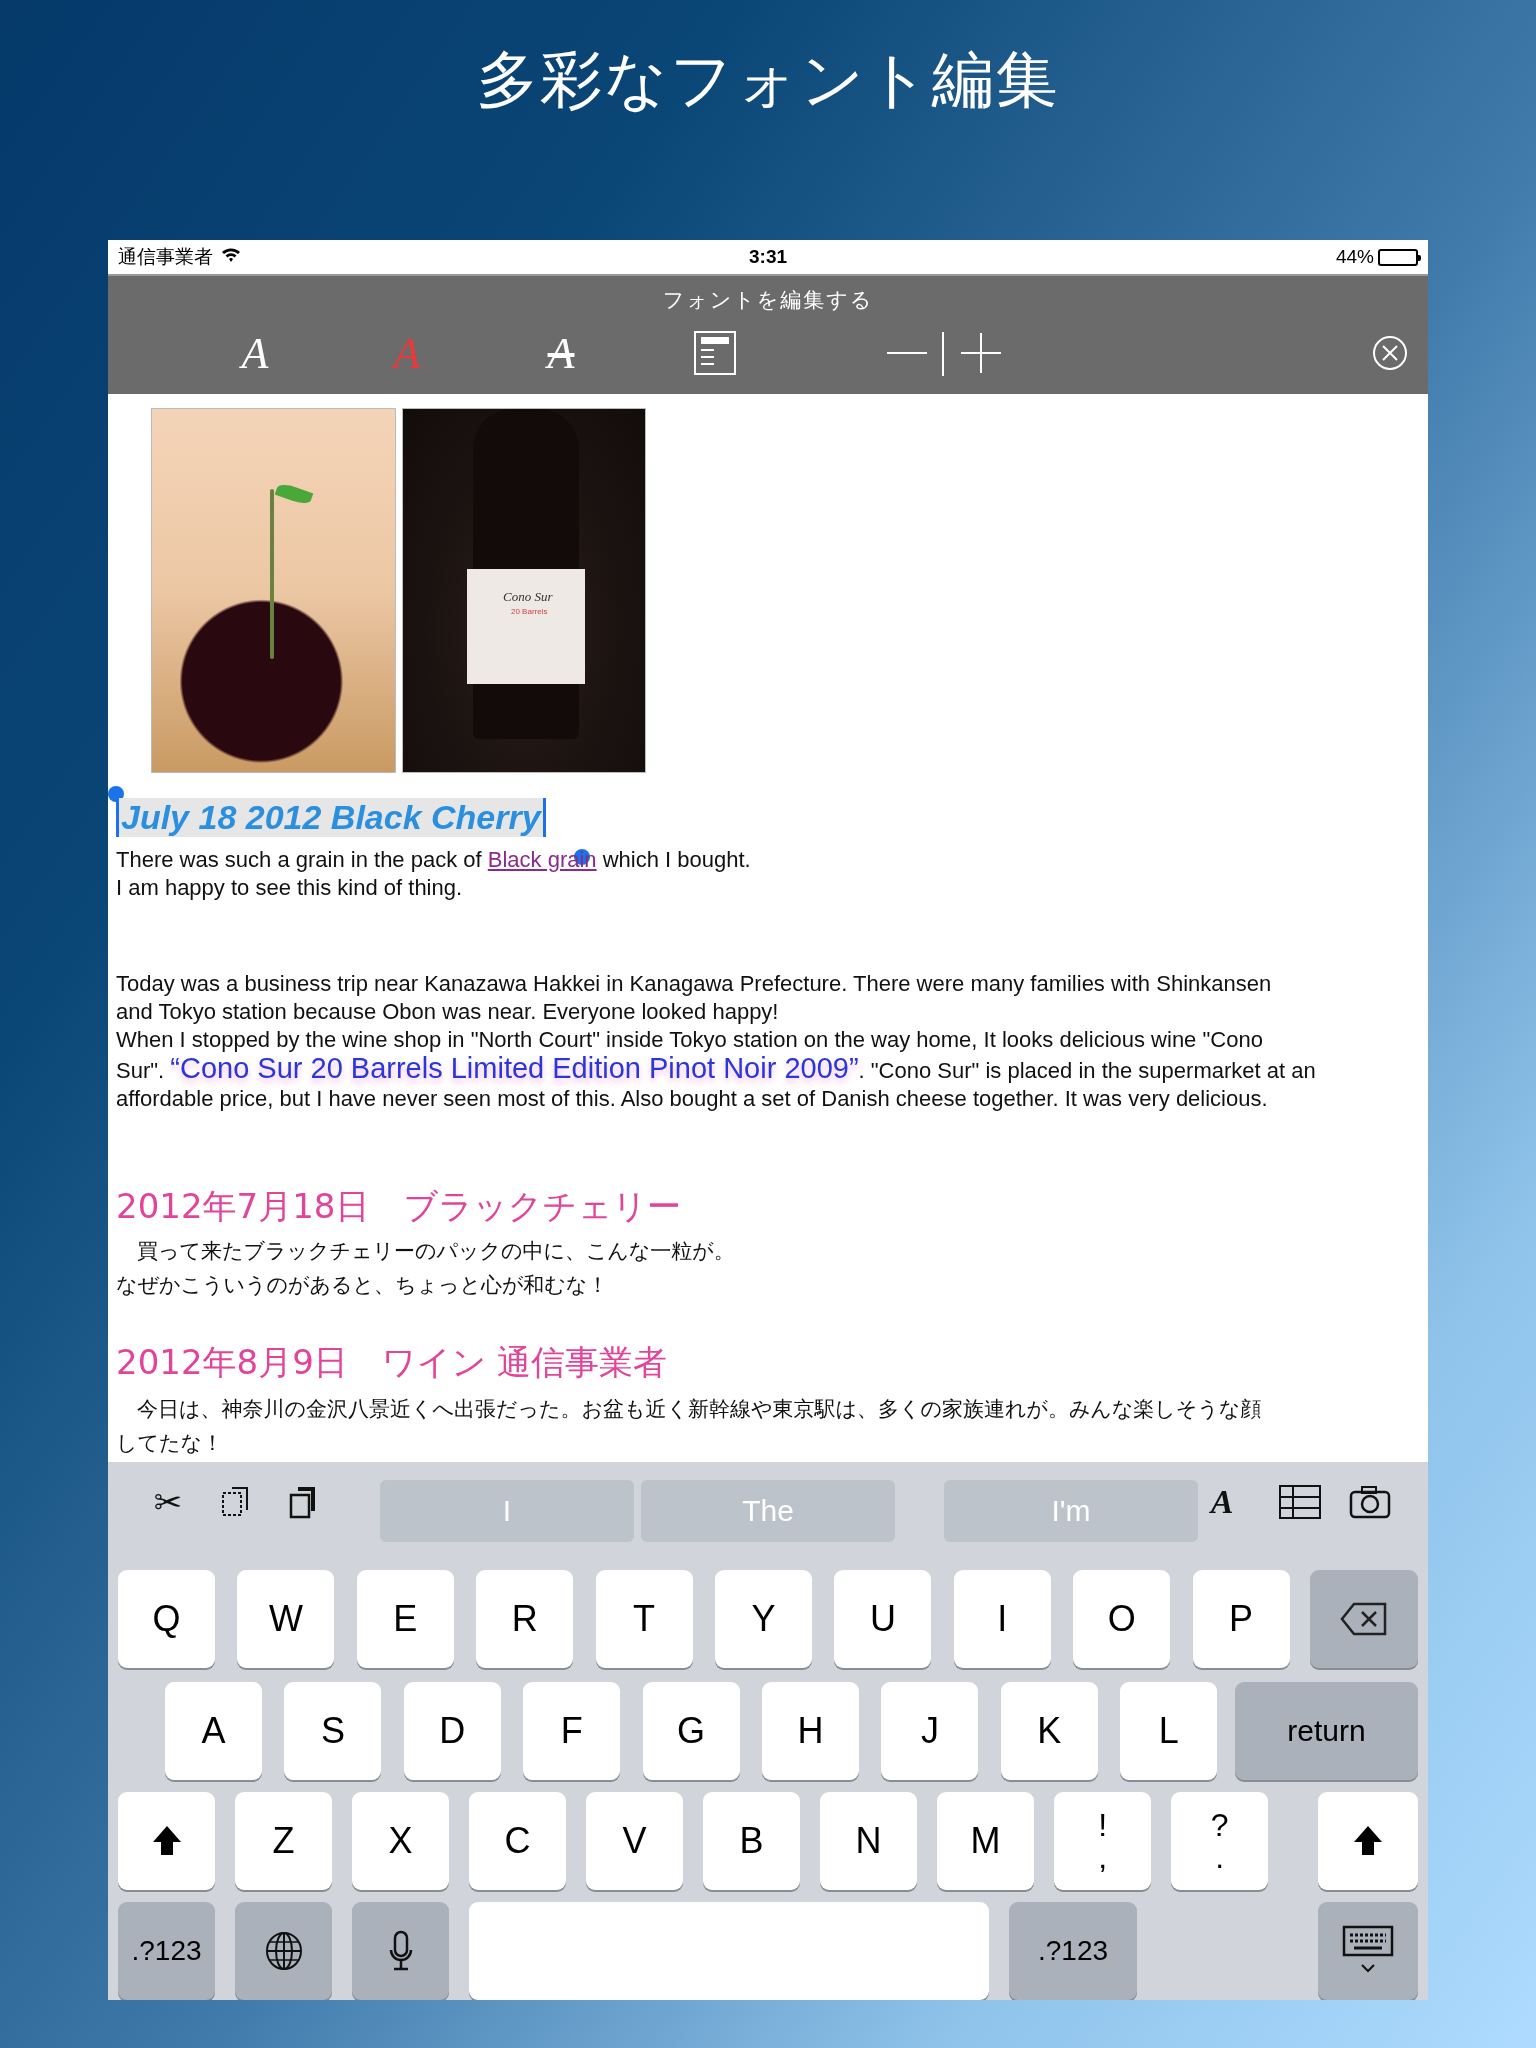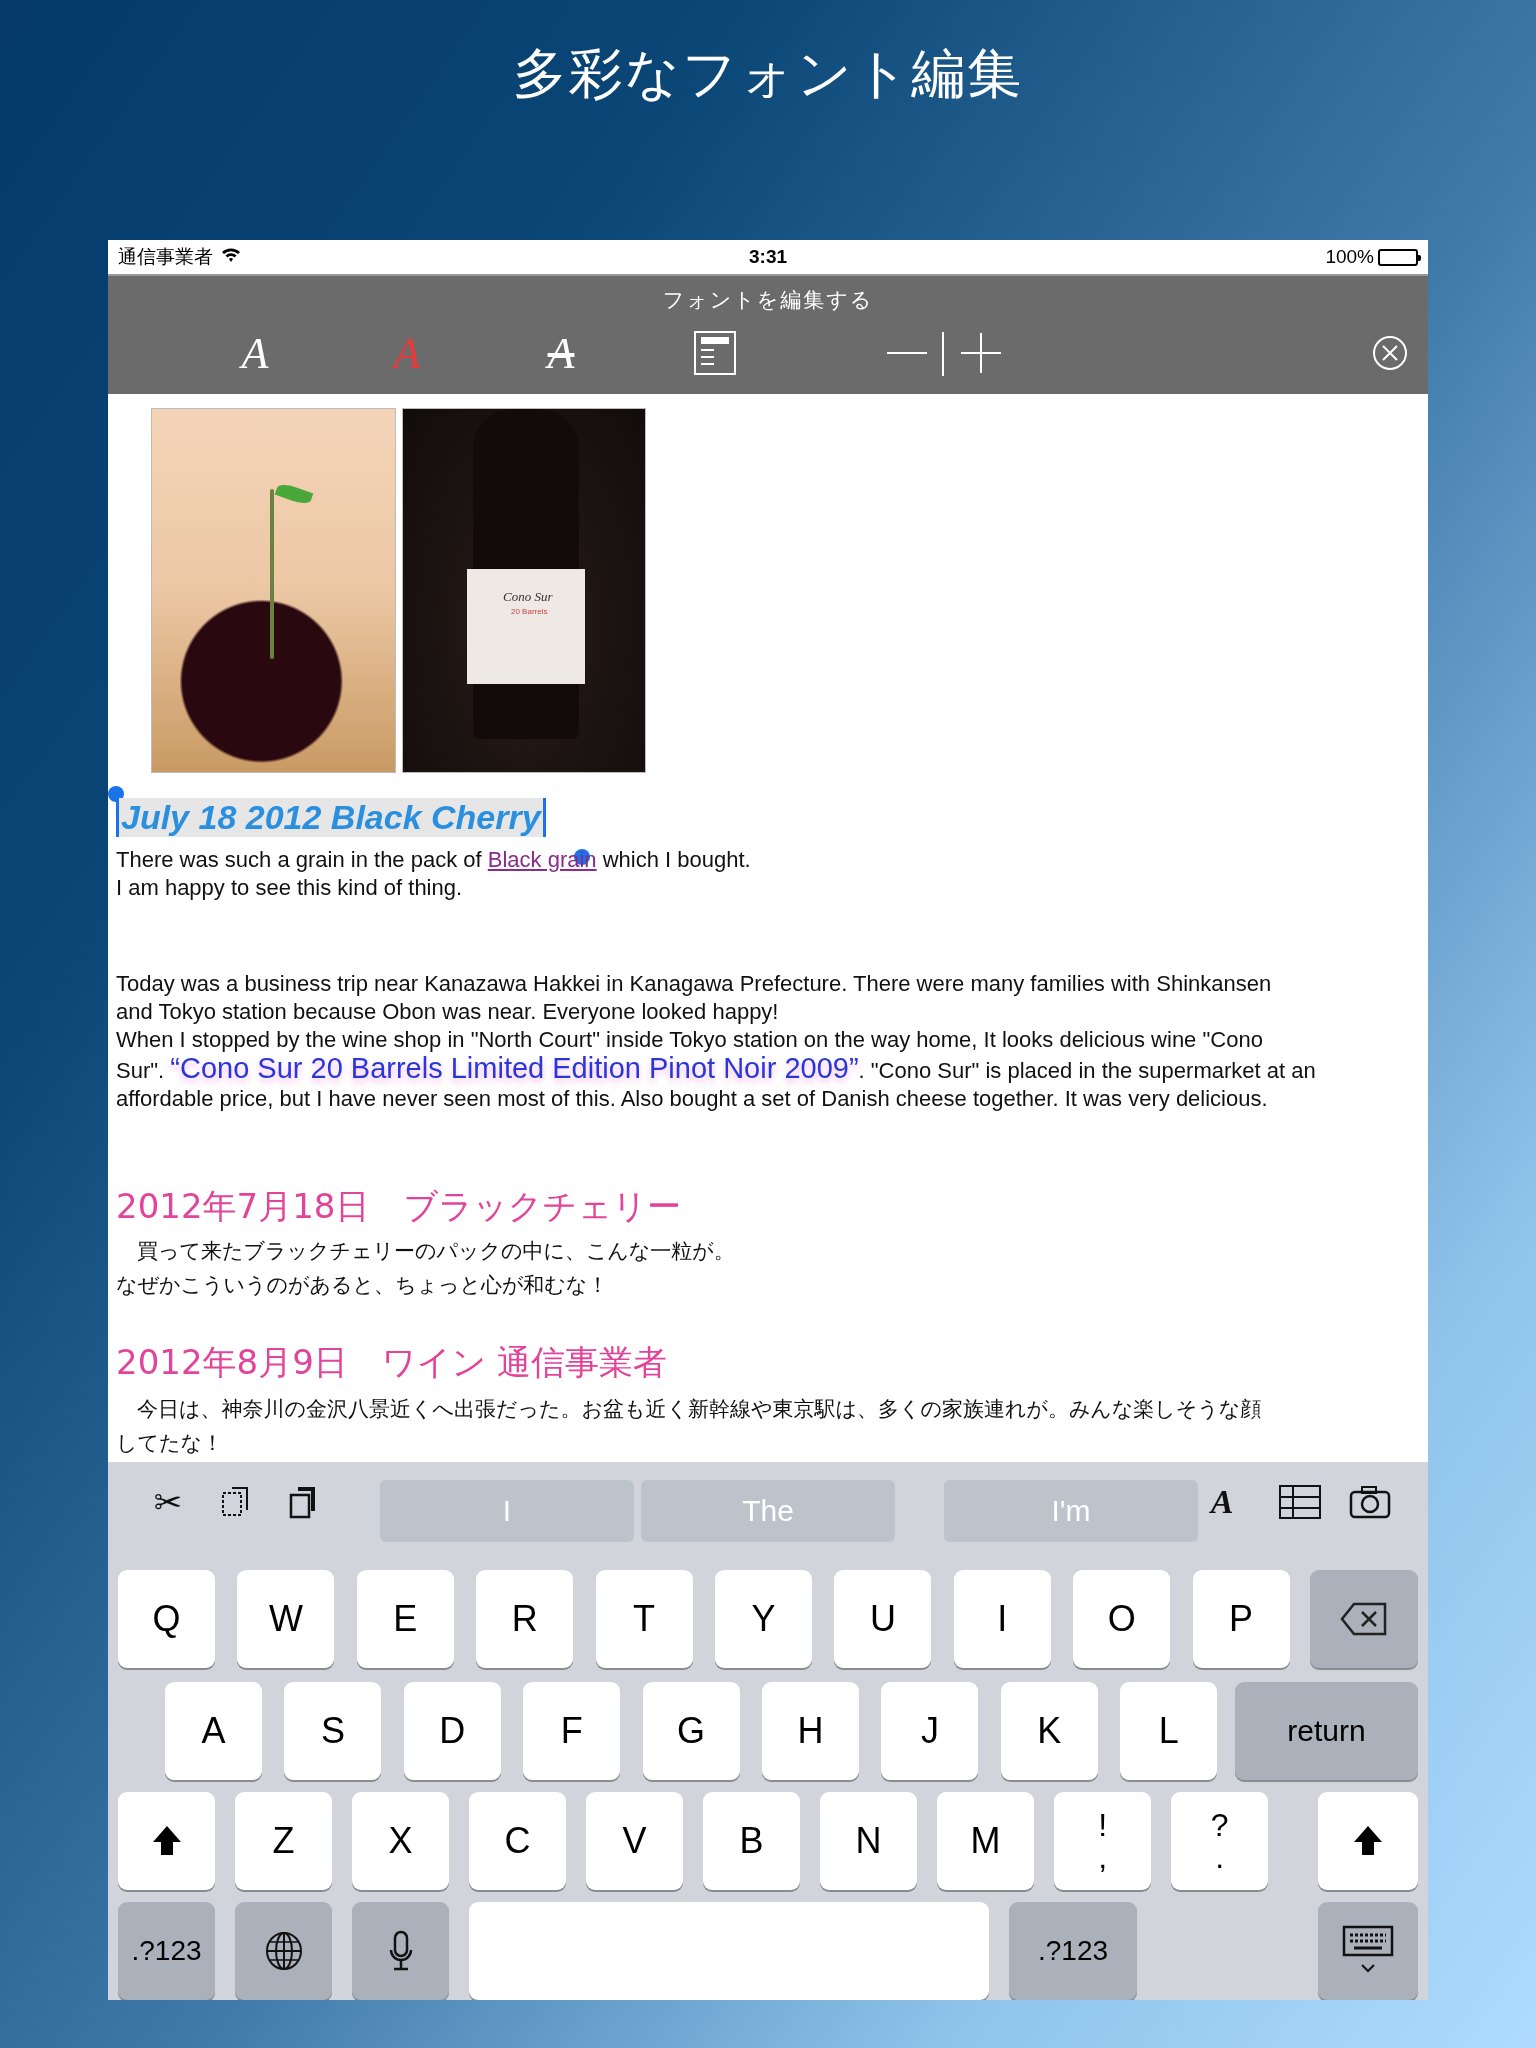--- a/index.html
+++ b/index.html
@@ -1,19 +1,19 @@
 <!DOCTYPE html>
 <html><head>
 <meta charset="utf-8">
 <style>
 *{box-sizing:border-box;margin:0;padding:0}
 html,body{width:1536px;height:2048px;overflow:hidden}
 body{font-family:"Liberation Sans","DejaVu Sans",sans-serif;
  background:linear-gradient(125deg,#053a6b 0%,#0a4676 25%,#3f7aab 55%,#8fc3ea 80%,#aedbff 100%);position:relative}
-.headline{position:absolute;top:38px;left:0;width:1536px;text-align:center;color:#fff;font-size:54px;letter-spacing:2px;font-family:Liberation Mono, monospace}
+.headline{position:absolute;top:38px;left:0;width:1536px;text-align:center;color:#fff;font-size:62px;letter-spacing:2px;font-family:Liberation Mono, monospace}
 .device{position:absolute;left:108px;top:240px;width:1320px;height:1760px;background:#fff;overflow:hidden}
 .statusbar{height:34px;background:#fff;display:flex;align-items:center;justify-content:space-between;padding:0 10px;font-size:19px;color:#000;position:relative}
 .statusbar .carrier{display:flex;align-items:center;gap:8px}
 .statusbar .time{position:absolute;left:0;right:0;text-align:center;font-weight:bold;pointer-events:none}
 .statusbar .batt{display:flex;align-items:center;gap:4px}
 .battery{width:40px;height:17px;border:2px solid #000;border-radius:3px;position:relative;padding:2px}
 .battery .fill{width:100%;height:100%;background:#000}
 .battery:after{content:"";position:absolute;right:-5px;top:4px;width:3px;height:6px;background:#000;border-radius:0 2px 2px 0}
 .toolbar{height:136px;background:#6b6b6b;border-top:2px solid #999;position:relative;color:#fff}
 .toolbar .title{position:absolute;top:10px;left:0;right:0;text-align:center;font-size:21px;letter-spacing:2px;font-family:"DejaVu Sans",sans-serif}
@@ -55,21 +55,21 @@
 <div class="device">
  <div class="statusbar">
   <div class="carrier">
         <span>通信事業者</span>
    <span><svg width="20" height="16" viewBox="0 0 20 16">
             <path d="M1 5a13 13 0 0 1 18 0l-2 2a10 10 0 0 0-14 0z M4.5 8.5a8 8 0 0 1 11 0l-2 2a5 5 0 0 0-7 0z M8 12a3 3 0 0 1 4 0l-2 3z" fill="#000"></path>
           </svg></span>
       </div>
   <div class="time">3:31</div>
   <div class="batt">
-        <span>100%</span>
+        <span>44%</span>
    <span class="battery"><span class="fill"></span></span>
       </div>
  </div>
 
  <div class="toolbar">
   <div class="title">フォントを編集する</div>
   <div class="tbtn" style="left:122px;width:50px">
         <span class="a">A</span>
       </div>
   <div class="tbtn" style="left:274px;width:50px">

